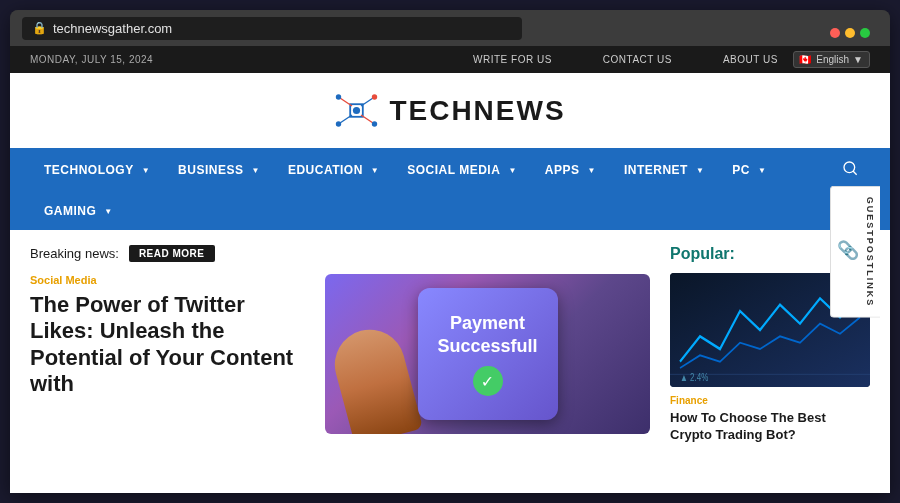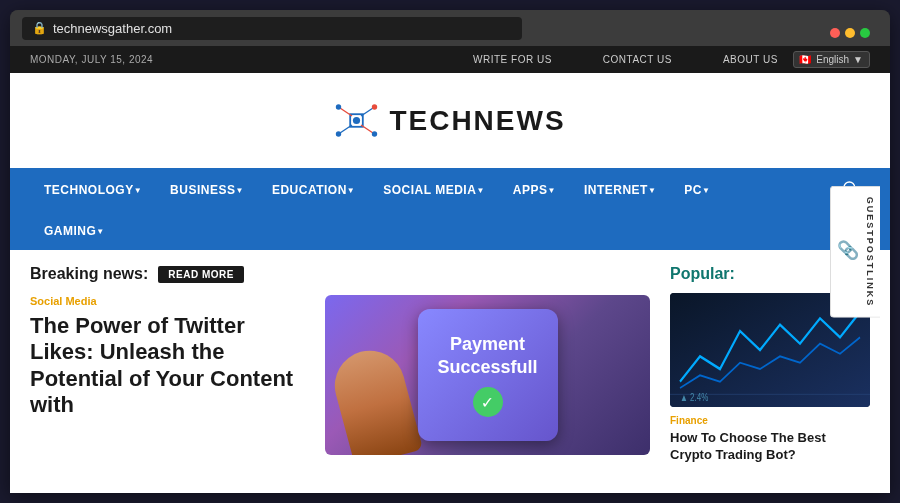--- a/index.html
+++ b/index.html
@@ -119,21 +119,21 @@
       color: #ccc;
       font-size: 10px;
       display: flex;
       align-items: center;
       gap: 4px;
     }
 
     
     .logo-area {
       background: #fff;
-      padding: 25px 20px;
+      padding: 15px 20px;
       display: flex;
       justify-content: center;
       align-items: center;
     }
 
     .logo-container {
       display: flex;
       align-items: center;
       gap: 10px;
     }
@@ -184,21 +184,21 @@
     .nav-item {
       color: #fff;
       font-size: 12px;
       font-weight: 700;
       text-transform: uppercase;
       padding: 12px 14px;
       cursor: pointer;
       letter-spacing: 0.5px;
       display: flex;
       align-items: center;
-      gap: 0;
+      gap: 8px;
     }
 
     .nav-chevron {
       font-size: 8px;
     }
 
     .nav-search {
       color: #fff;
       font-size: 16px;
       cursor: pointer;
@@ -224,22 +224,22 @@
     }
 
     .breaking-news-bar {
       display: flex;
       align-items: center;
       gap: 10px;
       margin-bottom: 12px;
     }
 
     .breaking-label {
-      font-size: 16px;
-      font-weight: 700;
+      font-size: 13px;
+      font-weight: 400;
       color: #1a1a1a;
     }
 
     .read-more-btn {
       background: #1a1a1a;
       color: #fff;
       font-size: 10px;
       font-weight: 700;
       padding: 3px 10px;
       text-transform: uppercase;

